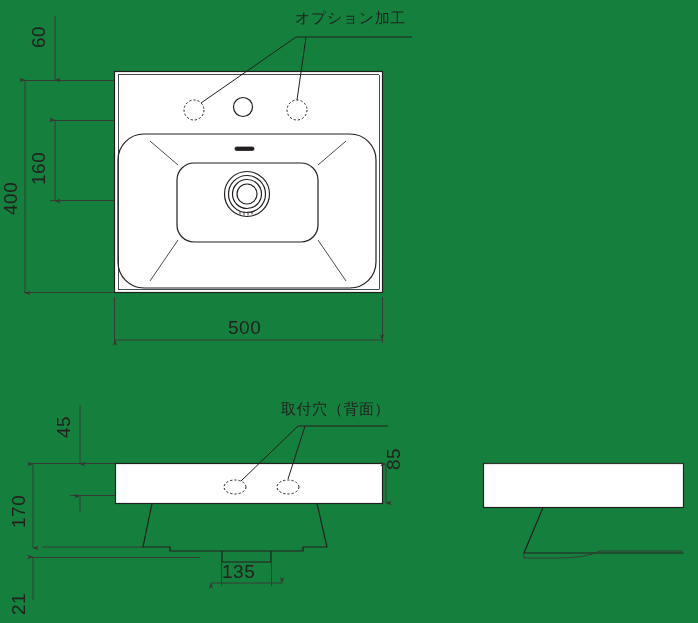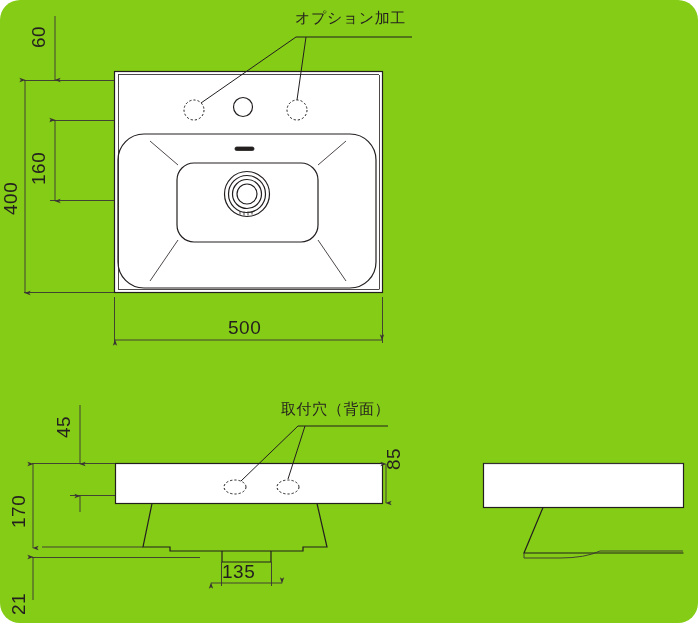--- a/index.html
+++ b/index.html
@@ -8,23 +8,22 @@
     padding: 0;
     background: #ffffff;
   }
   body {
     font-family: "Liberation Sans", sans-serif;
   }
   #drawing-root {
     position: relative;
     width: 698px;
     height: 623px;
-    background: #84cc16;
+    background: #15803d;
     overflow: hidden;
-    border-radius: 20px;
   }
   svg#cad {
     display: block;
     width: 698px;
     height: 623px;
   }
   .ln-thin {
     stroke: #3a3434;
     fill: none;
     stroke-width: 0.9;

